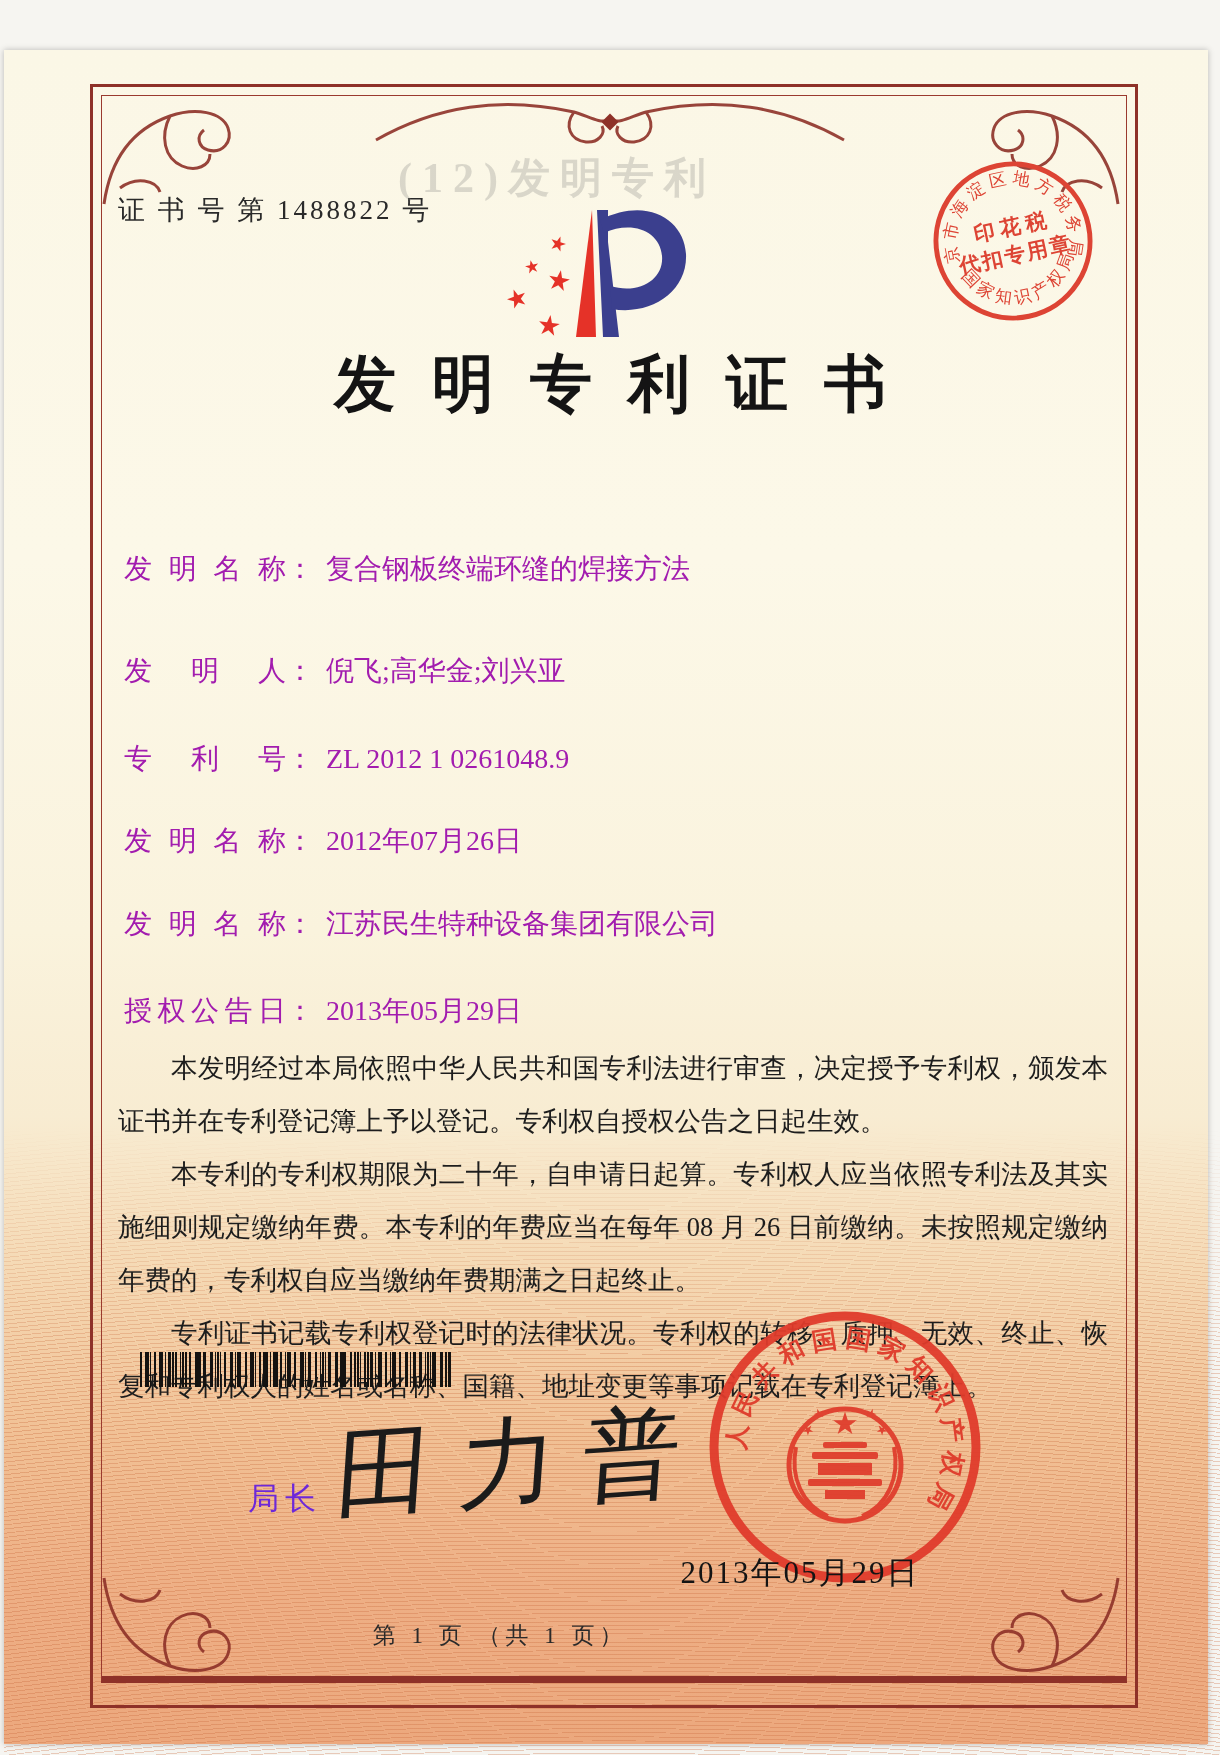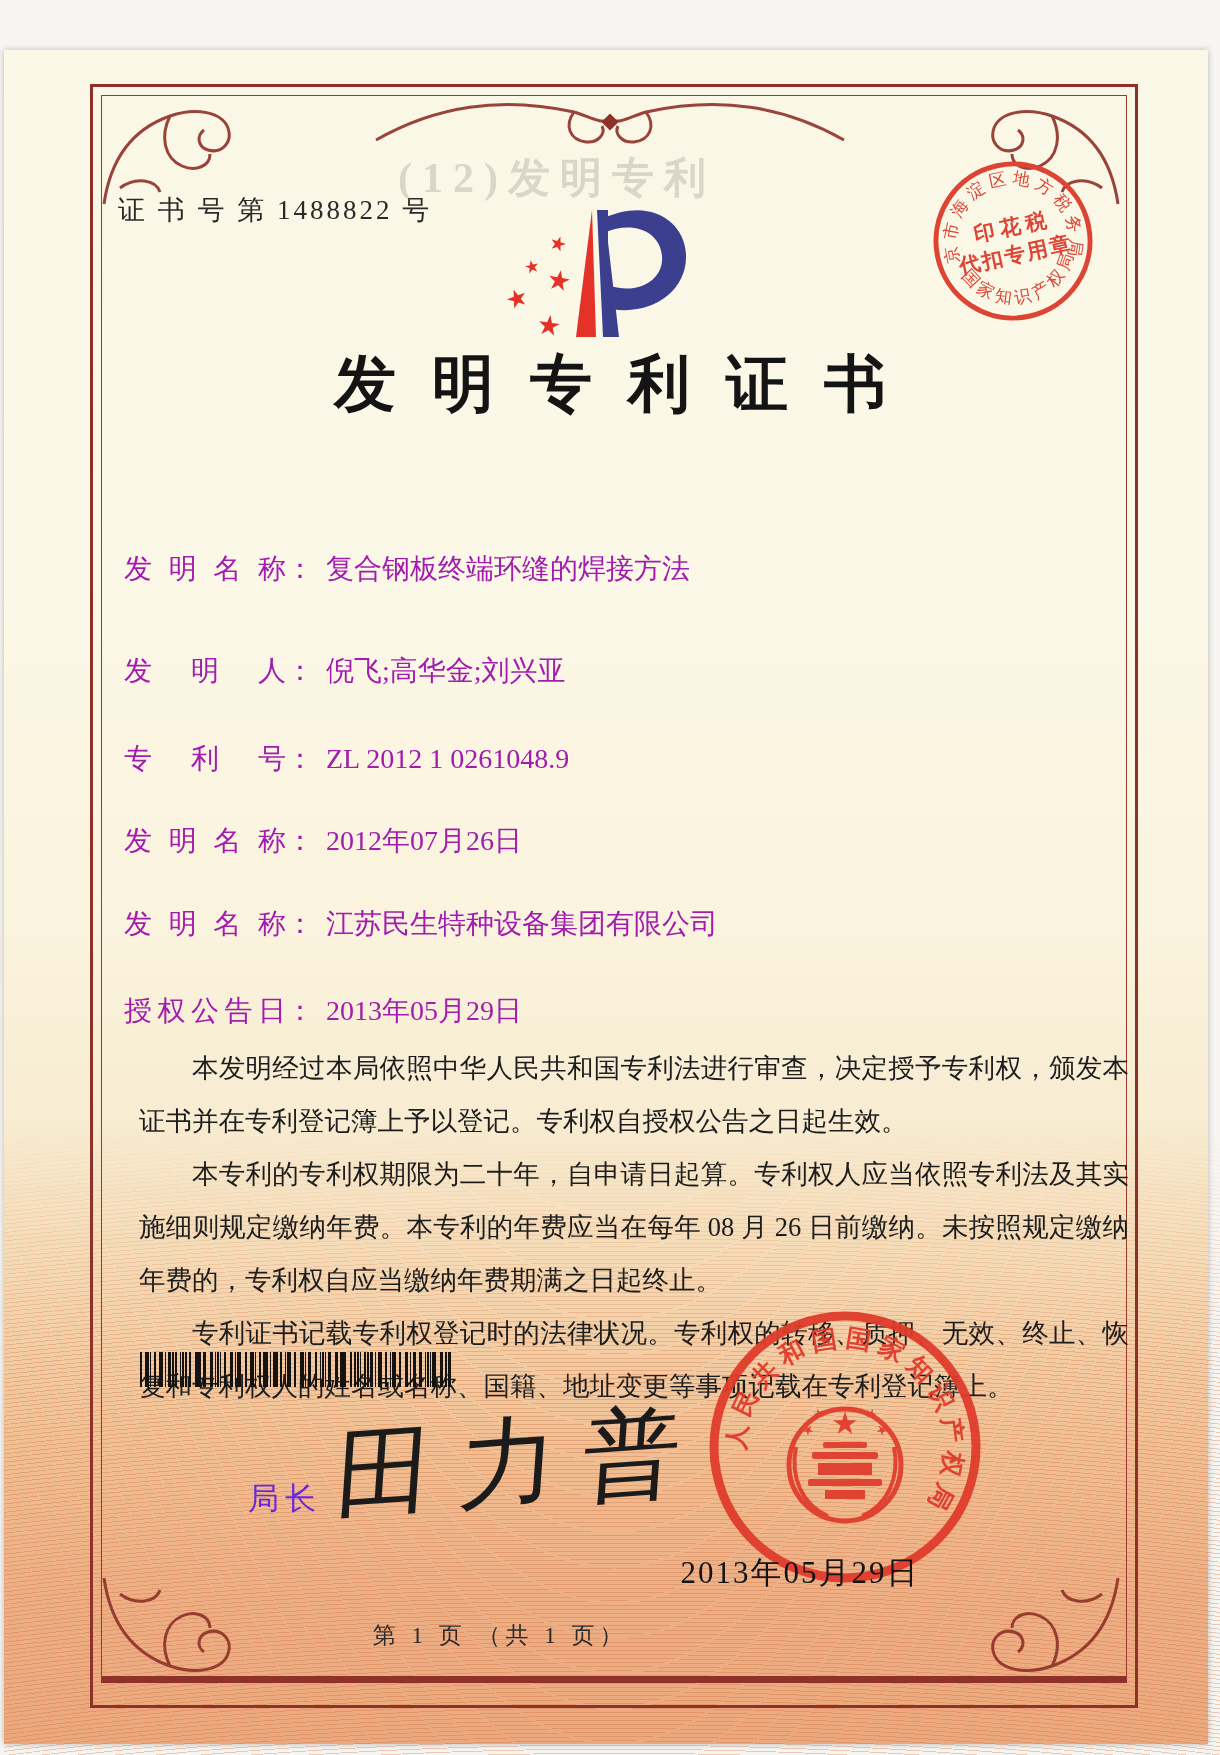--- a/index.html
+++ b/index.html
@@ -47,21 +47,21 @@
     position:absolute;left:0;top:342px;width:1220px;text-align:center;
     font-size:62px;font-weight:bold;color:#141414;
     letter-spacing:36px;padding-left:36px;box-sizing:border-box;
     font-family:"DejaVu Serif","Liberation Serif",serif;
   }
   .field-row{position:absolute;left:124px;font-size:28px;color:#a21caf;white-space:nowrap;}
   .flabel{display:inline-block;width:162px;text-align:justify;text-align-last:justify;}
   .fcolon{display:inline-block;}
   .fvalue{display:inline-block;margin-left:12px;}
   .paras{
-    position:absolute;left:139px;top:1042px;width:990px;
+    position:absolute;left:118px;top:1042px;width:990px;
     font-size:26.5px;line-height:53px;color:#1d1d1d;text-align:justify;
   }
   .paras p{margin:0;text-indent:2em;}
   
   .barcode{
     position:absolute;left:140px;top:1352px;width:312px;height:35px;
     background:
       repeating-linear-gradient(90deg,#151210 0 2px,transparent 2px 7px),
       repeating-linear-gradient(90deg,#151210 0 1px,transparent 1px 5px),
       repeating-linear-gradient(90deg,transparent 0 6px,#151210 6px 8px,transparent 8px 13px);

